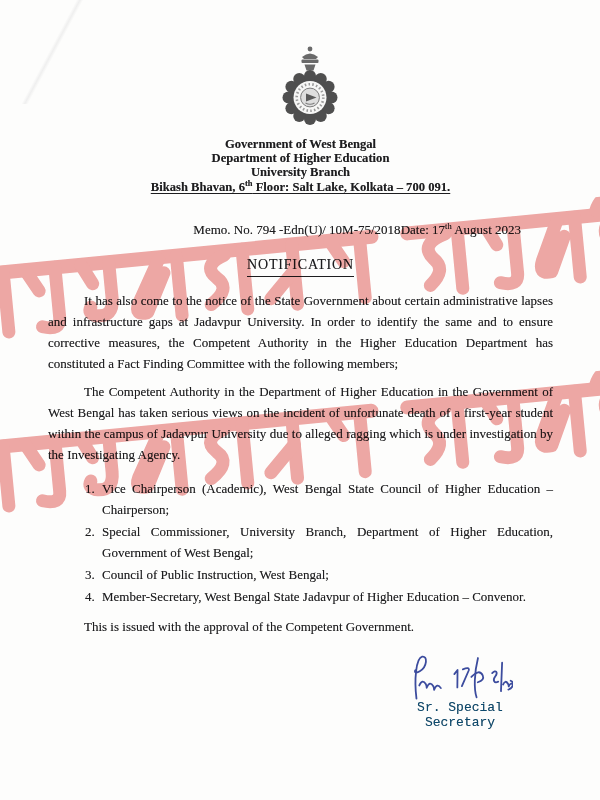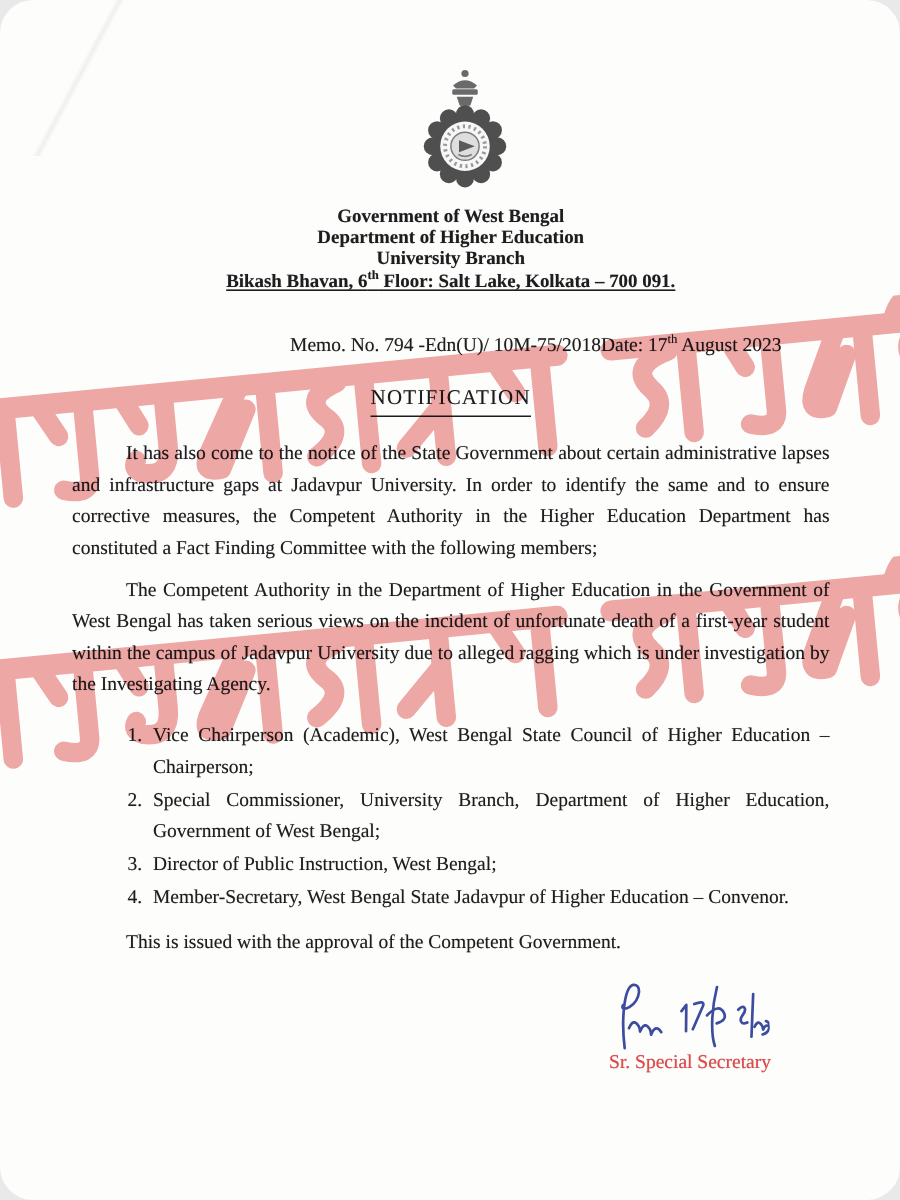--- a/index.html
+++ b/index.html
@@ -1,21 +1,20 @@
 <!DOCTYPE html>
 <html><head>
 <meta charset="utf-8">
 <style>
   html,body{margin:0;padding:0;background:#e9e9e9;}
   .page{
     position:relative;width:600px;height:800px;margin:0 auto;
     background:#fdfdfc;overflow:hidden;
     font-family:"Liberation Serif","DejaVu Serif",serif;
     color:#1d1d1f;
-    border-radius:22px;
     -webkit-font-smoothing:antialiased;
   }
   .crease{
     position:absolute;top:-6px;left:-30px;width:170px;height:110px;
     background:linear-gradient(118deg,transparent 48%,#ececec 49.5%,transparent 51%);
     opacity:.8;pointer-events:none;
   }
   .emblem{position:absolute;left:276px;top:44px;width:68px;height:84px;}
   .content{
     position:relative;z-index:1;
@@ -36,21 +35,21 @@
   }
   p.para{margin:13px 0 0;text-align:justify;text-indent:36px;}
   p.p1{margin-top:7px;}
   p.p3{margin-top:9px;}
   p.p4{margin-top:9px;}
   ol.members{margin:13px 0 0 37px;padding:0;list-style:none;}
   ol.members li{display:grid;grid-template-columns:17px 1fr;margin-bottom:1px;}
   ol.members .mtext{text-align:justify;}
   .sig{position:absolute;left:398px;top:650px;width:124px;text-align:center;z-index:2;}
   .sig-scribble{display:block;margin:0 auto;width:106px;height:52px;}
-  .sig-label{font-size:13px;margin-top:-2px;color:#ef4444;text-shadow:0 0 .5px rgba(30,30,40,.45);}
+  .sig-label{font-size:13px;margin-top:-2px;color:#0c4a6e;text-shadow:0 0 .5px rgba(30,30,40,.45);font-family:Liberation Mono, monospace;}
   .watermark{
     position:absolute;left:-34px;width:680px;height:92px;z-index:5;
     mix-blend-mode:multiply;opacity:.85;pointer-events:none;
     transform-origin:0 50%;
   }
   .watermark svg{width:680px;height:92px;display:block;}
   .wm1{top:258px;transform:rotate(-5.5deg);}
   .wm2{top:432px;transform:rotate(-5.5deg);}
 </style>
 </head>
@@ -117,21 +116,21 @@
       <li>
         <span class="num">1.</span>
         <span class="mtext">Vice Chairperson (Academic), West Bengal State Council of Higher Education – Chairperson;</span>
       </li>
       <li>
         <span class="num">2.</span>
         <span class="mtext">Special Commissioner, University Branch, Department of Higher Education, Government of West Bengal;</span>
       </li>
       <li>
         <span class="num">3.</span>
-        <span class="mtext">Director of Public Instruction, West Bengal;</span>
+        <span class="mtext">Council of Public Instruction, West Bengal;</span>
       </li>
       <li>
         <span class="num">4.</span>
         <span class="mtext">Member-Secretary, West Bengal State Jadavpur of Higher Education – Convenor.</span>
       </li>
     </ol>
 
 
     <p class="para p4">This is issued with the approval of the Competent Government.</p>
 

